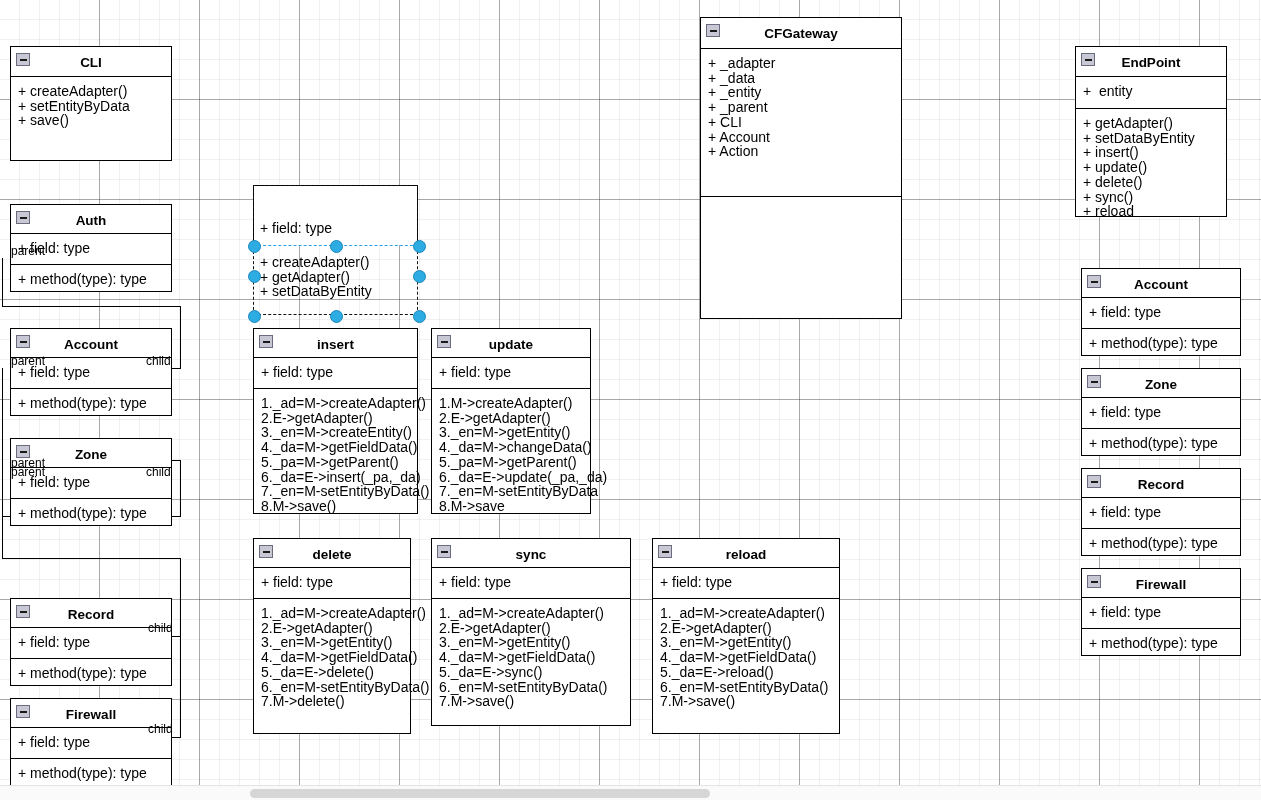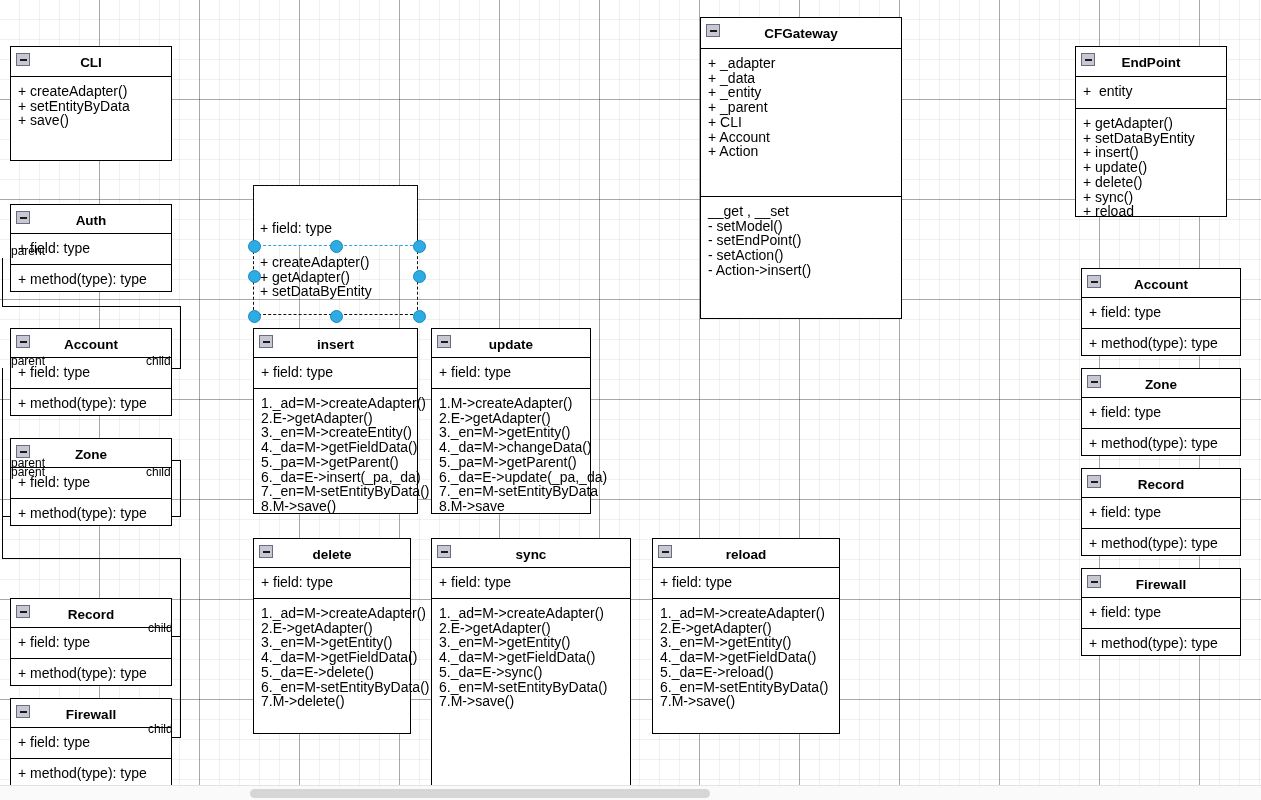--- a/index.html
+++ b/index.html
@@ -203,21 +203,20 @@
   <div class="conn conn-h" style="left:45px;  top:727px; width:106px;"></div>
 
   <div id="boxes-layer">
       <div class="uml-class" style="left: 10px; top: 46px; width: 162px; height: 115px;">
         <div class="uml-title" style="height: 30px;"><span class="collapse-icon"></span><span>CLI</span></div>
         <div class="uml-section methods"><div class="row">+ createAdapter()</div><div class="row">+ setEntityByData</div><div class="row">+ save()</div></div>
       </div>
       <div class="uml-class" style="left: 700px; top: 17px; width: 202px; height: 302px;">
         <div class="uml-title" style="height: 31px;"><span class="collapse-icon"></span><span>CFGateway</span></div>
         <div class="uml-section attrs" style="height: 148px;"><div class="row">+ _adapter</div><div class="row">+ _data</div><div class="row">+ _entity</div><div class="row">+ _parent</div><div class="row">+ CLI</div><div class="row">+ Account</div><div class="row">+ Action</div></div>
-        <div class="uml-section methods"><div class="row">__get , __set</div><div class="row">- setModel()</div><div class="row">- setEndPoint()</div><div class="row">- setAction()</div><div class="row">- Action-&gt;insert()</div></div>
       </div>
       <div class="uml-class" style="left: 1075px; top: 46px; width: 152px; height: 171px;">
         <div class="uml-title" style="height: 30px;"><span class="collapse-icon"></span><span>EndPoint</span></div>
         <div class="uml-section attrs" style="height: 32px;"><div class="row">+  entity</div></div>
         <div class="uml-section methods"><div class="row">+ getAdapter()</div><div class="row">+ setDataByEntity</div><div class="row">+ insert()</div><div class="row">+ update()</div><div class="row">+ delete()</div><div class="row">+ sync()</div><div class="row">+ reload</div></div>
       </div>
       <div class="uml-class selected" style="left: 253px; top: 185px; width: 165px; height: 130px;">
         <div class="sel-inner-box" style="left: 0px; top: 0px; width: 165px; height: 60px;"></div>
         <div class="uml-section attrs" style="height: 31px; position: absolute; left: 0px; top: 29px; width: 165px; border-bottom: none;"><div class="row">+ field: type</div></div>
         <div class="uml-section methods" style="position: absolute; left: 0px; top: 60px; width: 165px; padding-top: 10px;"><div class="row">+ createAdapter()</div><div class="row">+ getAdapter()</div><div class="row">+ setDataByEntity</div></div>
@@ -265,21 +264,21 @@
       <div class="uml-class" style="left: 431px; top: 328px; width: 160px; height: 186px;">
         <div class="uml-title" style="height: 29px;"><span class="collapse-icon"></span><span>update</span></div>
         <div class="uml-section attrs" style="height: 31px;"><div class="row">+ field: type</div></div>
         <div class="uml-section methods"><div class="row">1.M-&gt;createAdapter()</div><div class="row">2.E-&gt;getAdapter()</div><div class="row">3._en=M-&gt;getEntity()</div><div class="row">4._da=M-&gt;changeData()</div><div class="row">5._pa=M-&gt;getParent()</div><div class="row">6._da=E-&gt;update(_pa,_da)</div><div class="row">7._en=M-setEntityByData</div><div class="row">8.M-&gt;save</div></div>
       </div>
       <div class="uml-class" style="left: 253px; top: 538px; width: 158px; height: 196px;">
         <div class="uml-title" style="height: 29px;"><span class="collapse-icon"></span><span>delete</span></div>
         <div class="uml-section attrs" style="height: 31px;"><div class="row">+ field: type</div></div>
         <div class="uml-section methods"><div class="row">1._ad=M-&gt;createAdapter()</div><div class="row">2.E-&gt;getAdapter()</div><div class="row">3._en=M-&gt;getEntity()</div><div class="row">4._da=M-&gt;getFieldData()</div><div class="row">5._da=E-&gt;delete()</div><div class="row">6._en=M-setEntityByData()</div><div class="row">7.M-&gt;delete()</div></div>
       </div>
-      <div class="uml-class" style="left: 431px; top: 538px; width: 200px; height: 251px;">
+      <div class="uml-class" style="left: 431px; top: 538px; width: 200px; height: 188px;">
         <div class="uml-title" style="height: 29px;"><span class="collapse-icon"></span><span>sync</span></div>
         <div class="uml-section attrs" style="height: 31px;"><div class="row">+ field: type</div></div>
         <div class="uml-section methods"><div class="row">1._ad=M-&gt;createAdapter()</div><div class="row">2.E-&gt;getAdapter()</div><div class="row">3._en=M-&gt;getEntity()</div><div class="row">4._da=M-&gt;getFieldData()</div><div class="row">5._da=E-&gt;sync()</div><div class="row">6._en=M-setEntityByData()</div><div class="row">7.M-&gt;save()</div></div>
       </div>
       <div class="uml-class" style="left: 652px; top: 538px; width: 188px; height: 196px;">
         <div class="uml-title" style="height: 29px;"><span class="collapse-icon"></span><span>reload</span></div>
         <div class="uml-section attrs" style="height: 31px;"><div class="row">+ field: type</div></div>
         <div class="uml-section methods"><div class="row">1._ad=M-&gt;createAdapter()</div><div class="row">2.E-&gt;getAdapter()</div><div class="row">3._en=M-&gt;getEntity()</div><div class="row">4._da=M-&gt;getFieldData()</div><div class="row">5._da=E-&gt;reload()</div><div class="row">6._en=M-setEntityByData()</div><div class="row">7.M-&gt;save()</div></div>
       </div>
       <div class="uml-class" style="left: 1081px; top: 268px; width: 160px; height: 88px;">

